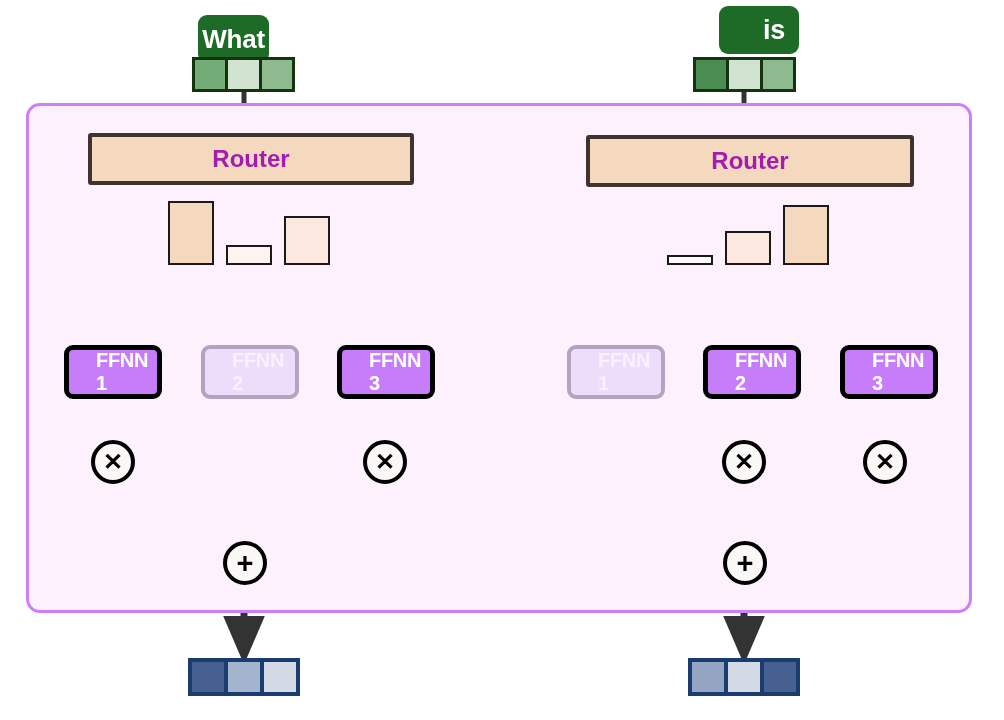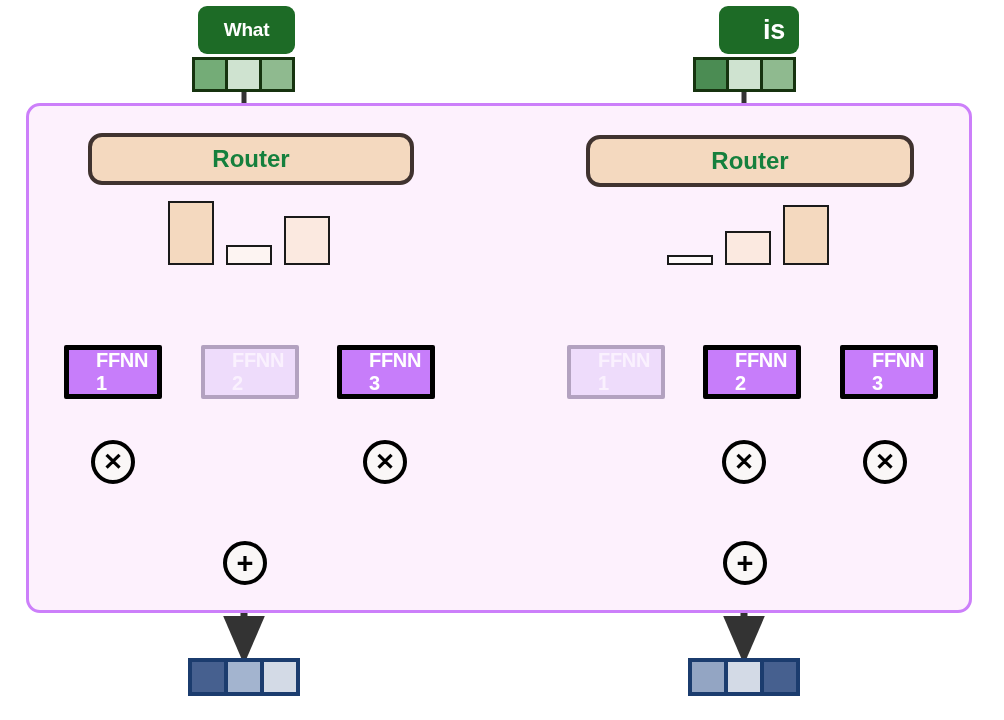--- a/index.html
+++ b/index.html
@@ -66,43 +66,43 @@
     background: #fdf1fd;
     z-index: 1;
   }
 
   
   .router-box {
     position: absolute;
     box-sizing: border-box;
     background: #f4d9bf;
     border: 4px solid #40332f;
-    border-radius: 14px;
-    display: flex;
-    align-items: center;
-    justify-content: center;
-    color: #15803d;
+    border-radius: 3px;
+    display: flex;
+    align-items: center;
+    justify-content: center;
+    color: #a21caf;
     font-weight: bold;
     font-size: 24px;
     z-index: 5;
   }
 
   
   .bar {
     position: absolute;
     box-sizing: border-box;
     border: 2px solid #1a1a1a;
     z-index: 4;
   }
 
   
   .ffnn {
     position: absolute;
     box-sizing: border-box;
-    border-radius: 2px;
+    border-radius: 9px;
     display: flex;
     align-items: center;
     justify-content: center;
     font-weight: bold;
     font-size: 20px;
     z-index: 5;
     letter-spacing: -0.3px;
     padding-left: 27px;
   }
   .ffnn.active {
@@ -190,21 +190,21 @@
     <path d="M817,268 L817,289 L898,289 L898,348 M898,397 L898,437" fill="none" stroke="#6e6e6e" stroke-width="5" stroke-dasharray="5 7" stroke-linecap="square"></path>
     <path d="M812,265 L812,285 L885,285 L885,345 M885,398 L885,440" fill="none" stroke="#111111" stroke-width="6"></path>
 
     <path d="M744,484 L744,563" fill="none" stroke="#111111" stroke-width="6"></path>
     <path d="M885,484 L885,555 Q885,563 877,563 L766,563" fill="none" stroke="#111111" stroke-width="6"></path>
 
     <line x1="744" y1="585" x2="744" y2="638" stroke="#333333" stroke-width="7" marker-end="url(#arrowhead)"></line>
   </svg>
 
 
-  <div class="token-chip" style="left:198px; top:6px; width:97px; height:48px; font-size:19px;">What</div>
+  <div class="token-chip" style="left:198px; top:15px; width:71px; height:48px; font-size:26px;">What</div>
 
   <div class="vec-strip" style="left:192px; top:57px; width:103px; height:35px; border:3px solid #16330f;">
     <div class="vec-cell" style="background:#74ac77; border-right:3px solid #16330f;"></div>
     <div class="vec-cell" style="background:#cfe3d0; border-right:3px solid #16330f;"></div>
     <div class="vec-cell" style="background:#8fba8f;"></div>
   </div>
 
   <div class="router-box" style="left:88px; top:133px; width:326px; height:52px;">Router</div>
 
   <div class="bar" style="left:168px; top:201px; width:46px; height:64px; background:#f4d9bf;"></div>

